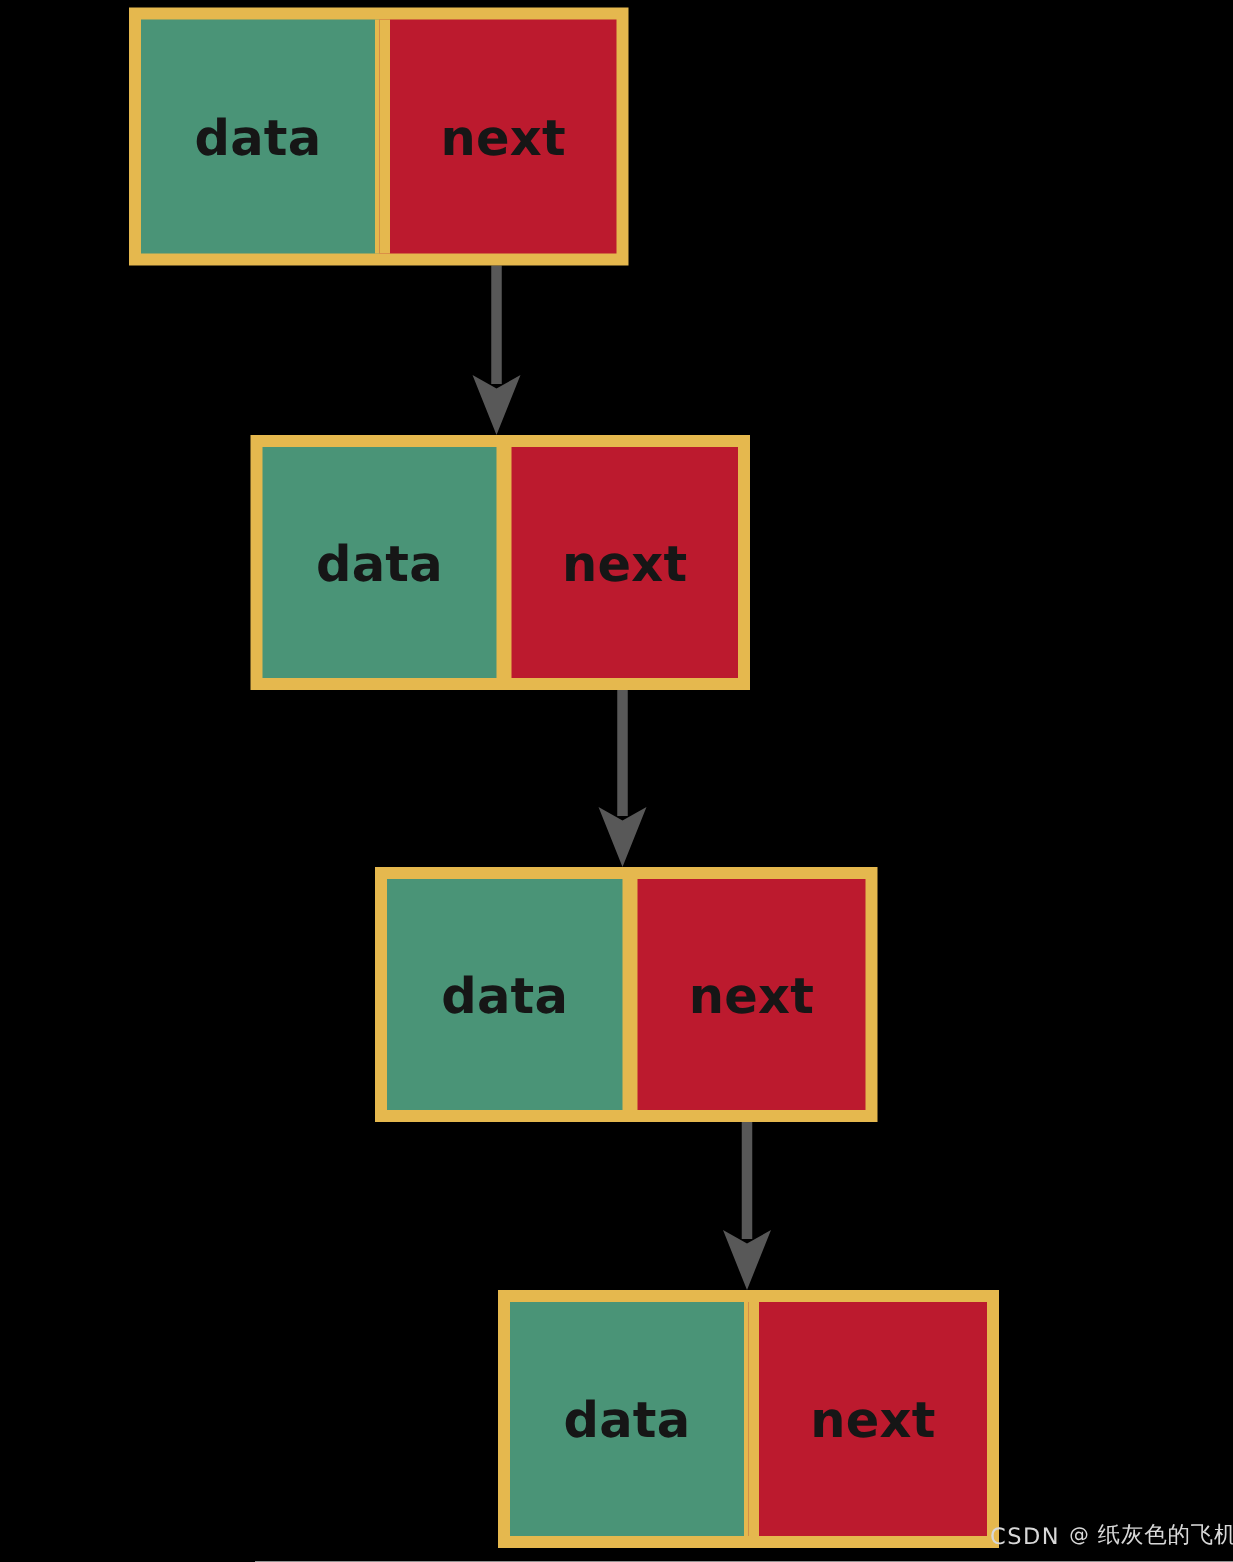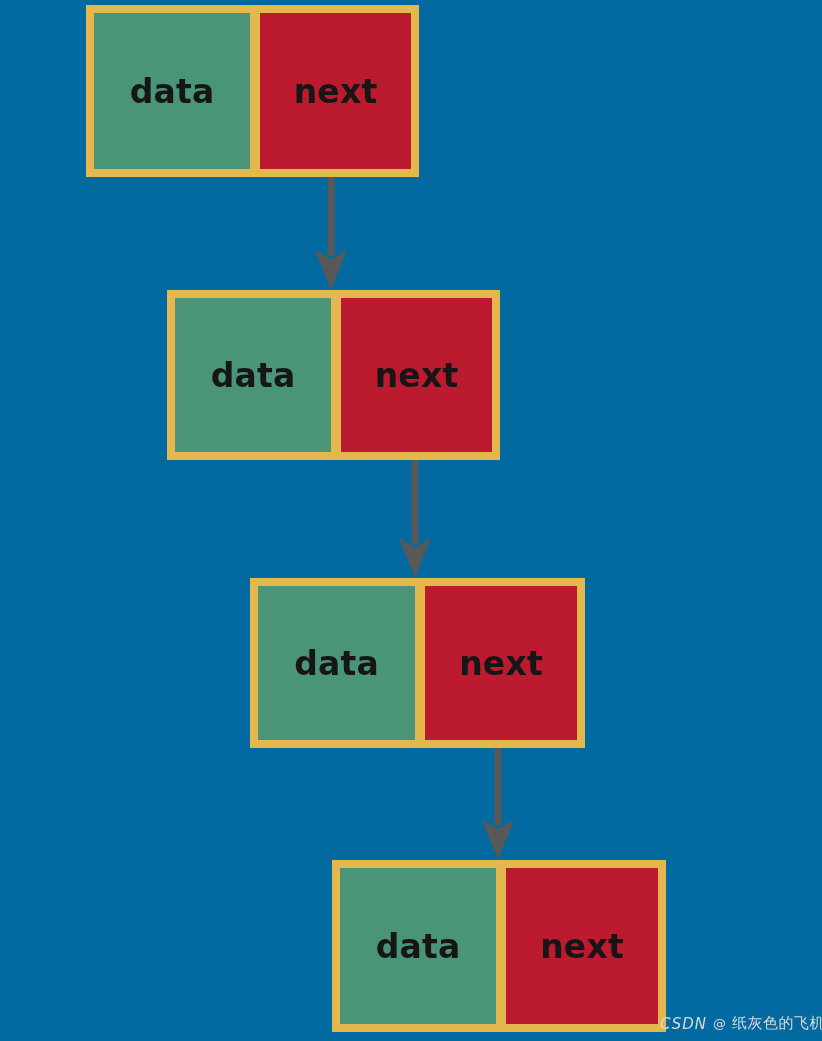--- a/index.html
+++ b/index.html
@@ -61,28 +61,28 @@
     position: absolute;
     display: flex;
     align-items: center;
     gap: 6px;
     color: #d8d8d8;
     font-size: 15px;
     white-space: nowrap;
     pointer-events: none;
     user-select: none;
   }
-  .watermark .wm-brand { letter-spacing: 1px; font-style: italic; }
+  .watermark .wm-brand { letter-spacing: 1px; }
   .watermark .wm-at { font-size: 13px; }
   .watermark .wm-user { letter-spacing: 0.5px; }
 </style>
 </head>
 <body>
 
-<div id="canvas" style="background: #0369a1;">
+<div id="canvas" style="background: #000000;">
     <div class="arrow" style="left: 482px; top: 748px; width: 32px; height: 112px;">
       <svg width="32" height="112" viewBox="0 0 32 112">
         <rect x="12.5" y="0" width="7" height="78" fill="#585858"></rect>
         <path d="M 16 112 L 0 72 L 16 81 L 32 72 Z" fill="#585858"></path>
       </svg>
     </div>
     <div class="arrow" style="left: 399px; top: 460px; width: 32px; height: 118px;">
       <svg width="32" height="118" viewBox="0 0 32 118">
         <rect x="12.5" y="0" width="7" height="84" fill="#585858"></rect>
         <path d="M 16 118 L 0 78 L 16 87 L 32 78 Z" fill="#585858"></path>

